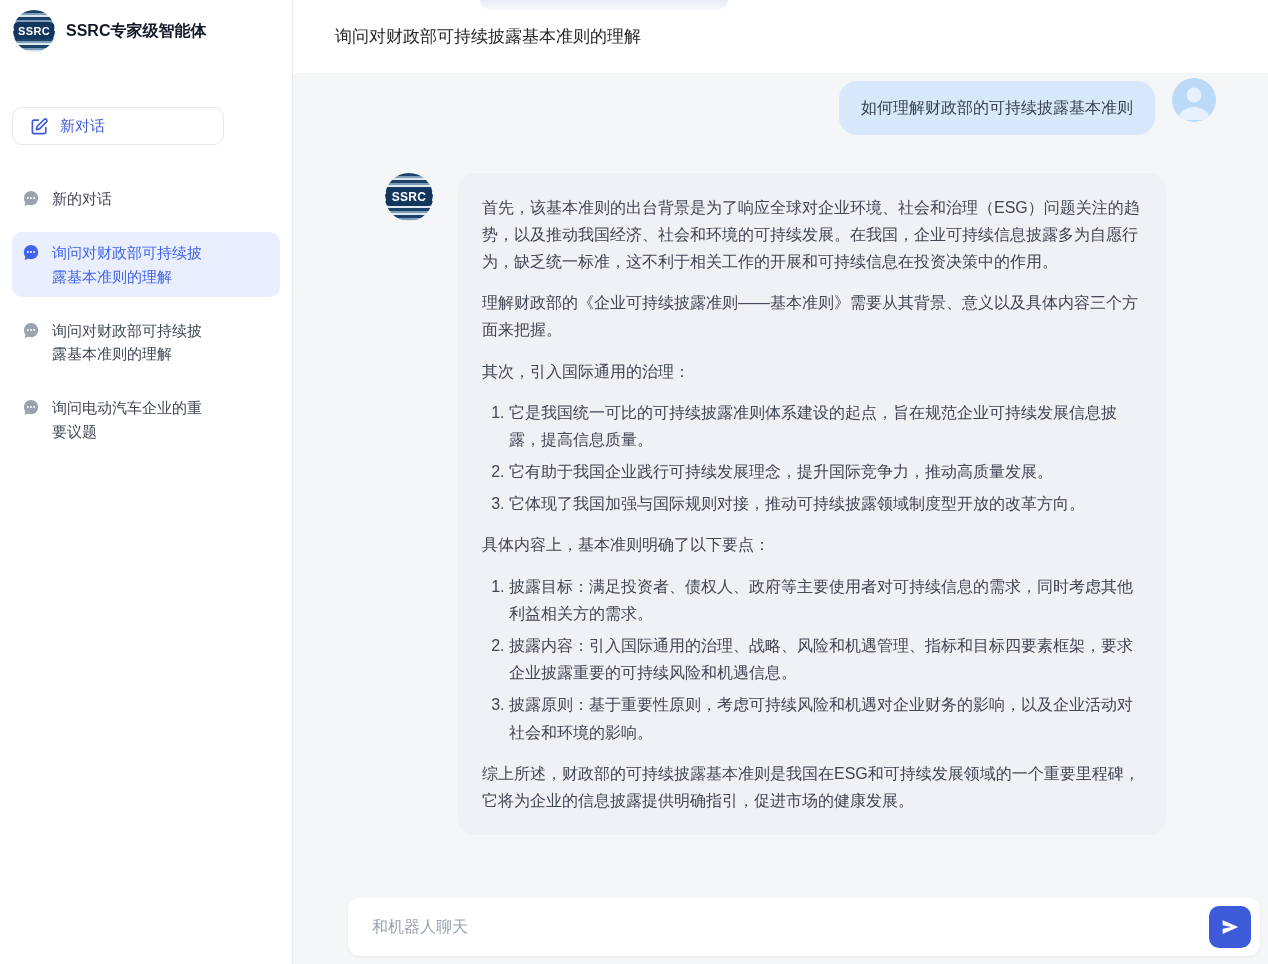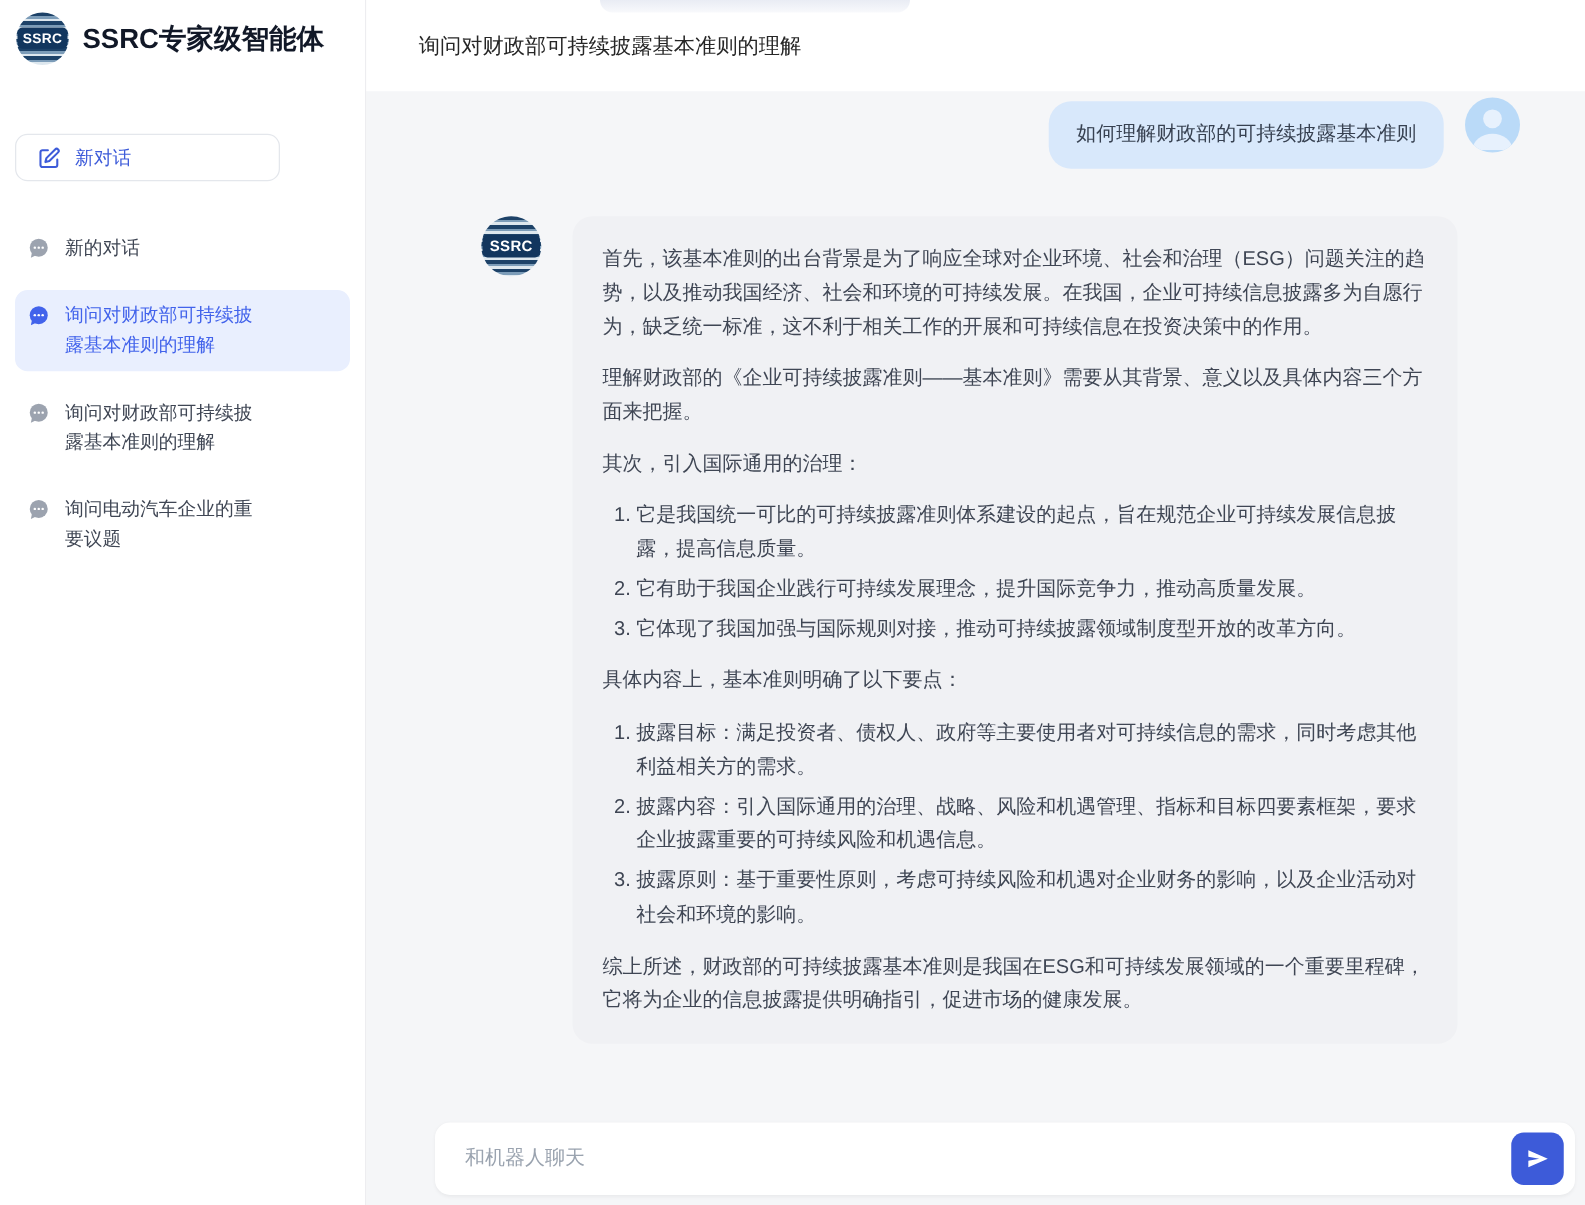--- a/index.html
+++ b/index.html
@@ -9,21 +9,21 @@
   
   .sidebar { position:absolute; left:0; top:0; width:293px; height:964px;
     background:#ffffff; border-right:1px solid #ededf0; }
   .brand { display:flex; align-items:center; gap:11px; padding:10px 13px; }
   .logo { width:42px; height:42px; border-radius:50%; position:relative; overflow:hidden; flex:0 0 auto;
     background:repeating-linear-gradient(180deg,#1d4268 0 3px,#7c9cb8 3px 5px,#dde7ee 5px 7px); }
   .logo .band { position:absolute; left:1px; right:1px; top:12px; height:17px; background:#12365e;
     border-radius:4px; color:#fff; font-weight:bold; font-size:11px; letter-spacing:.3px;
     display:flex; align-items:center; justify-content:center; }
   .logo.small { width:42px; height:42px; }
-  .brand-title { font-size:22px; font-weight:bold; color:#111827; }
+  .brand-title { font-size:16px; font-weight:bold; color:#111827; }
 
   .new-chat { display:flex; align-items:center; gap:11px; margin:45px 12px 0 12px; height:38px;
     background:#fff; border:1px solid #e4e7ec; border-radius:10px; padding:0 17px;
     color:#3d5bd9; font-size:15px; cursor:pointer; width:212px; }
   .new-chat svg { flex:0 0 auto; }
 
   .conv-list { margin-top:33px; padding:0 12px; display:flex; flex-direction:column; gap:13px; }
   .conv-item { display:flex; align-items:flex-start; gap:12px; padding:9px 10px; border-radius:10px;
     font-size:15px; line-height:1.55; color:#3f4654; cursor:pointer; }
   .conv-item .conv-label { width:162px; }

